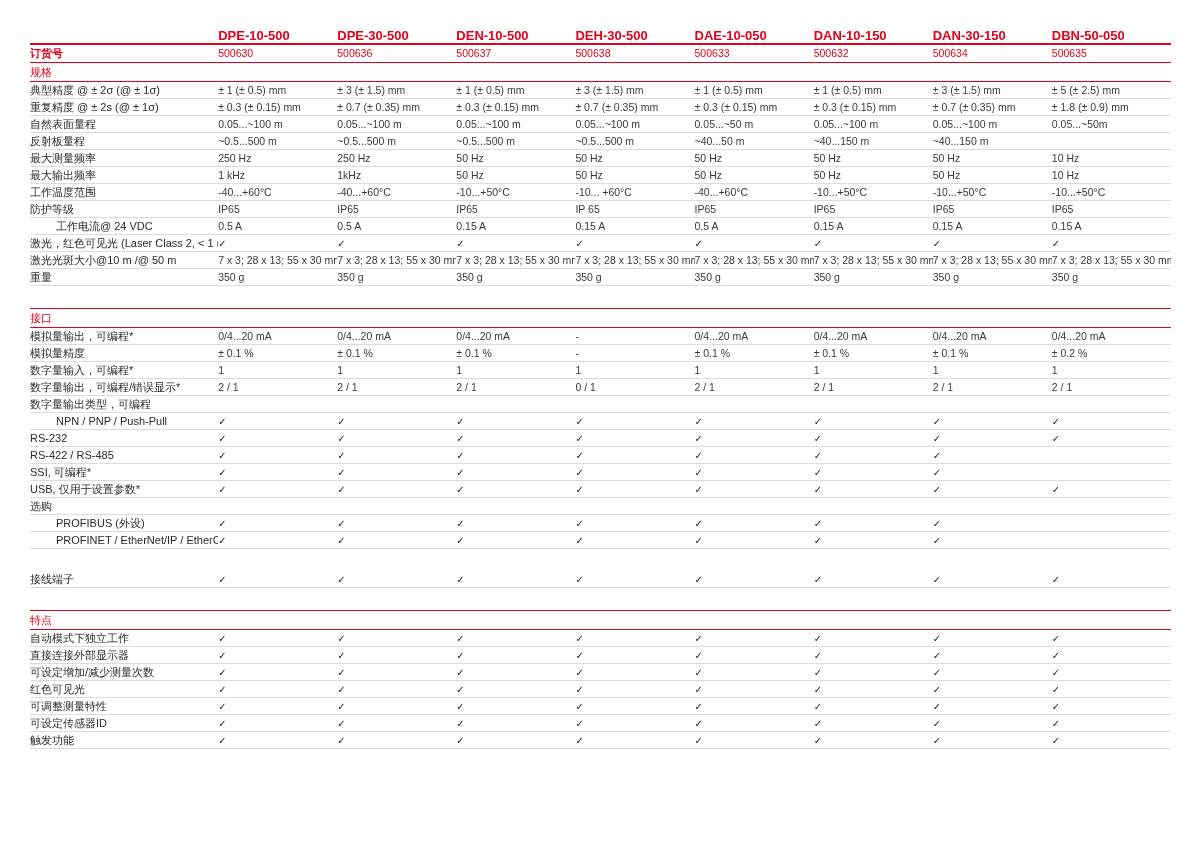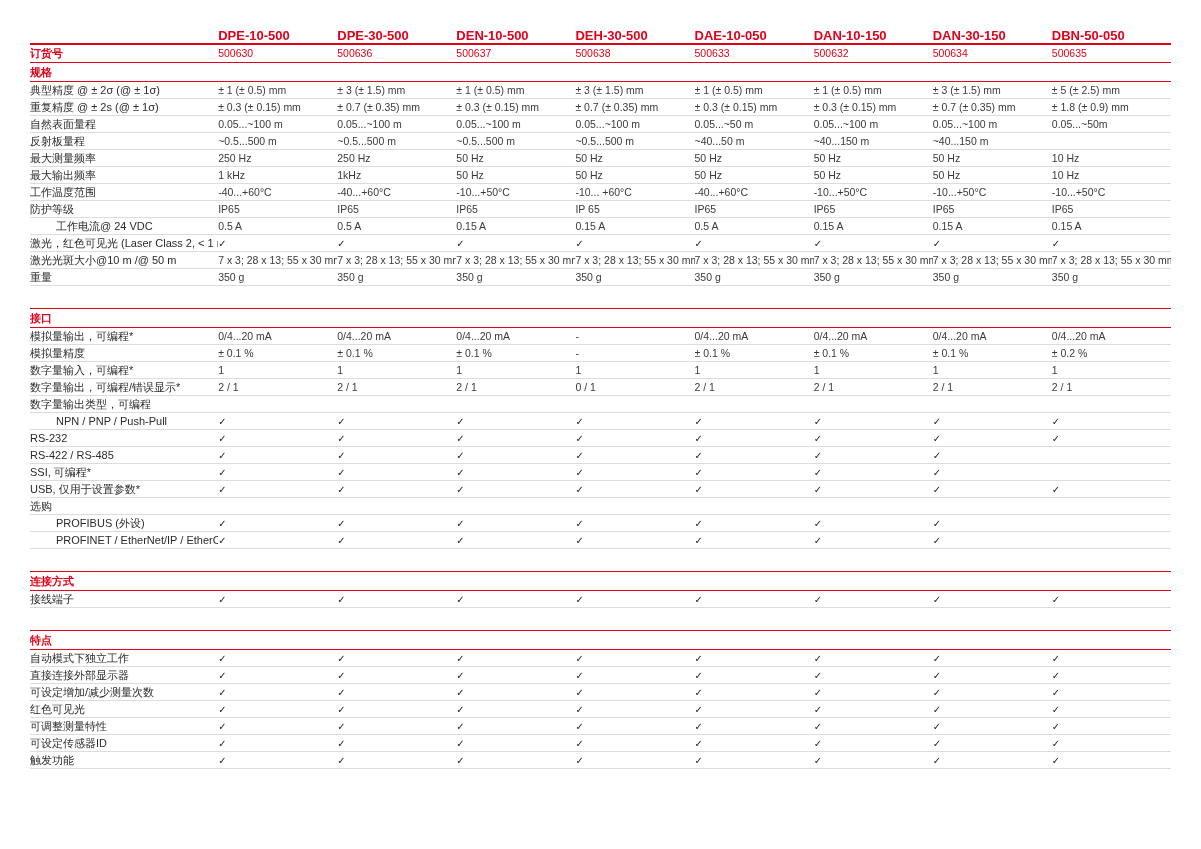--- a/index.html
+++ b/index.html
@@ -19,21 +19,21 @@
      white-space:nowrap;overflow:hidden;}
   tr.model-row td{
     font-size:13px;font-weight:bold;color:#e2001a;
     border-bottom:2px solid #e2001a;padding-bottom:0;height:16px;
   }
   tr.order-row td{
     color:#e2001a;border-bottom:1px solid #e2001a;height:15px;
   }
   tr.order-row td.row-label{font-weight:bold;}
   tr.section-title-row td{
-    color:#e2001a;font-weight:bold;font-size:11px;
+    color:#e2001a;font-weight:normal;font-size:11px;
     border-top:1px solid #e2001a;border-bottom:1px solid #e2001a;height:16px;
   }
   tr.data-row td{border-bottom:1px solid #dcdcdc;}
   td.row-label{color:#2b2b2b;font-size:11px;}
   td.row-label.indent{padding-left:26px;}
   td.check{font-size:10px;color:#222;}
   tr.spacer-row td{height:20px;border:none;}
 </style>
 </head>
 <body>
@@ -354,23 +354,20 @@
           <td class="check">✓</td>
           <td class="check">✓</td>
           <td class="check">✓</td>
           <td class="check">✓</td>
           <td class="check">✓</td>
           <td></td>
         </tr>
         <tr class="spacer-row">
           <td colspan="9"></td>
         </tr>
-        <tr class="section-title-row">
-          <td class="row-label" colspan="9">连接方式</td>
-        </tr>
         <tr class="data-row">
           <td class="row-label">接线端子</td>
           <td class="check">✓</td>
           <td class="check">✓</td>
           <td class="check">✓</td>
           <td class="check">✓</td>
           <td class="check">✓</td>
           <td class="check">✓</td>
           <td class="check">✓</td>
           <td class="check">✓</td>

